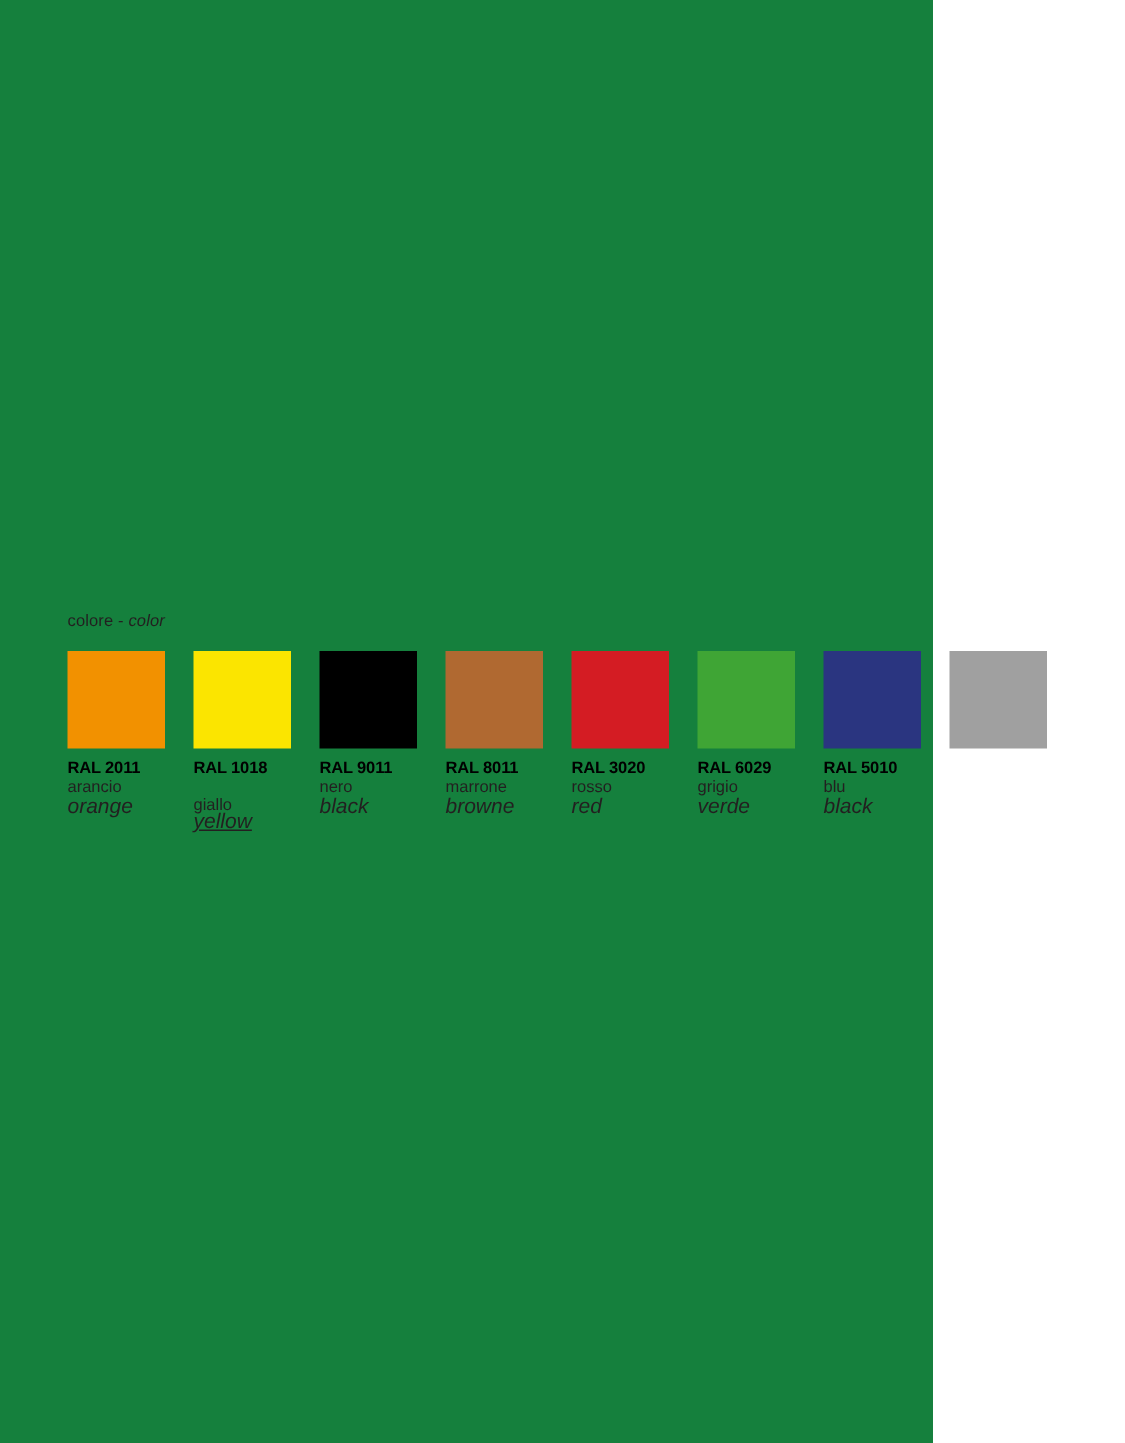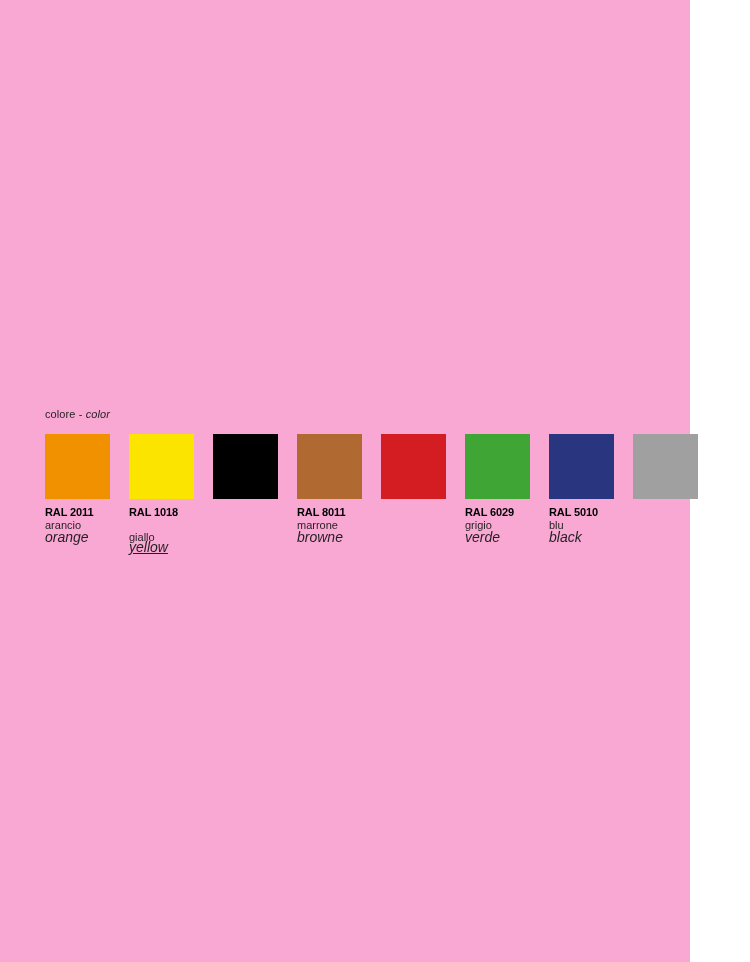--- a/index.html
+++ b/index.html
@@ -14,23 +14,23 @@
     position: relative;
     overflow: hidden;
     -webkit-font-smoothing: antialiased;
   }
 
   
   .page {
     position: absolute;
     left: 0;
     top: 0;
-    width: 690px;
+    width: 622px;
     height: 962px;
-    background: #f9a8d4;
+    background: #15803d;
   }
 
   
   .color-chart {
     position: absolute;
     left: 45px;
     top: 408px;
     width: 670px;
   }
 
@@ -123,33 +123,43 @@
         <span class="swatch-chip" style="background-color: rgb(251, 229, 0);"></span>
         <div class="swatch-labels">
           <div class="ral-code">RAL 1018</div>
           <div class="name-it">giallo</div>
           <div class="name-en">yellow</div>
         </div>
       </div>
 
       <div class="swatch-cell">
         <span class="swatch-chip" style="background-color: rgb(0, 0, 0);"></span>
+        <div class="swatch-labels">
+          <div class="ral-code">RAL 9011</div>
+          <div class="name-it">nero</div>
+          <div class="name-en">black</div>
+        </div>
       </div>
 
       <div class="swatch-cell">
         <span class="swatch-chip" style="background-color: rgb(176, 105, 49);"></span>
         <div class="swatch-labels">
           <div class="ral-code">RAL 8011</div>
           <div class="name-it">marrone</div>
           <div class="name-en">browne</div>
         </div>
       </div>
 
       <div class="swatch-cell">
         <span class="swatch-chip" style="background-color: rgb(212, 28, 35);"></span>
+        <div class="swatch-labels">
+          <div class="ral-code">RAL 3020</div>
+          <div class="name-it">rosso</div>
+          <div class="name-en">red</div>
+        </div>
       </div>
 
       <div class="swatch-cell">
         <span class="swatch-chip" style="background-color: rgb(63, 165, 53);"></span>
         <div class="swatch-labels">
           <div class="ral-code">RAL 6029</div>
           <div class="name-it">grigio</div>
           <div class="name-en">verde</div>
         </div>
       </div>

